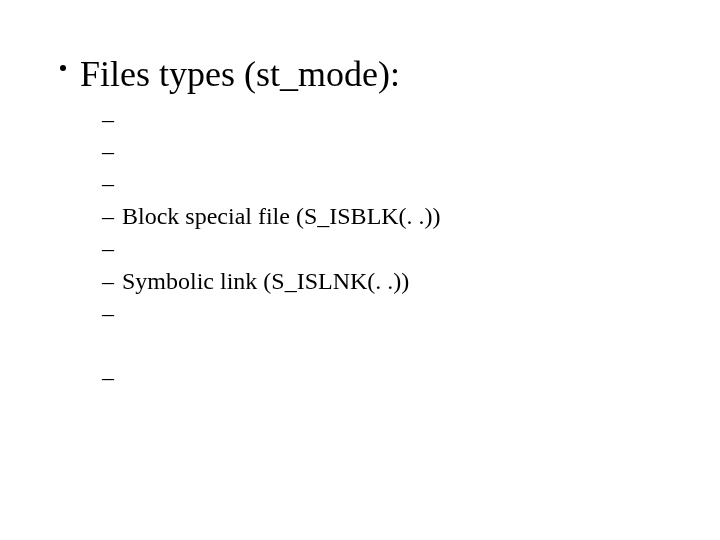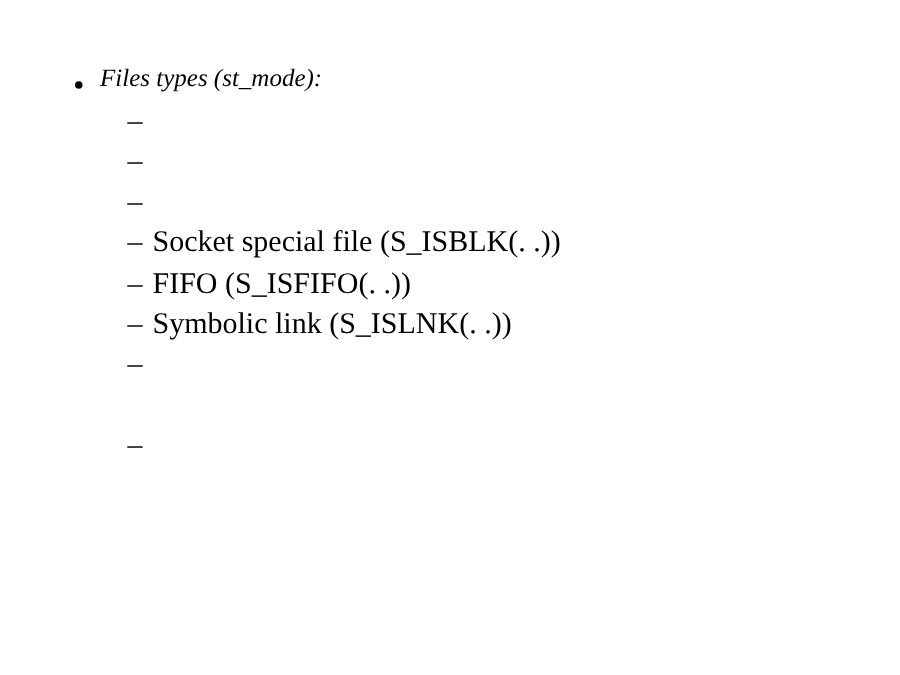--- a/index.html
+++ b/index.html
@@ -11,23 +11,22 @@
       width: 720px;
       height: 540px;
       background: #ffffff;
       font-family: "Times New Roman", Times, serif;
       color: #000000;
     }
     .slide {
       padding: 50px 60px 0 60px;
     }
     .level1 {
-      font-size: 20px;
+      font-size: 36px;
       line-height: 1.35;
-      font-style: italic;
     }
     .level1-bullet {
       display: flex;
       align-items: flex-start;
     }
     .bullet-dot {
       display: inline-block;
       width: 6px;
       height: 6px;
       background: #000;
@@ -70,25 +69,24 @@
       <span class="dash">–</span>
     </div>
     <div class="level2-item">
       <span class="dash">–</span>
     </div>
     <div class="level2-item">
       <span class="dash">–</span>
     </div>
     <div class="level2-item">
       <span class="dash">–</span>
-      <span>Socket special file (S_ISBLK(. .))</span>
+      <span>Block special file (S_ISBLK(. .))</span>
     </div>
     <div class="level2-item">
       <span class="dash">–</span>
-      <span>FIFO (S_ISFIFO(. .))</span>
     </div>
     <div class="level2-item">
       <span class="dash">–</span>
       <span>Symbolic link (S_ISLNK(. .))</span>
     </div>
     <div class="level2-item">
       <span class="dash">–</span>
     </div>
 
     <div class="gap"></div>

